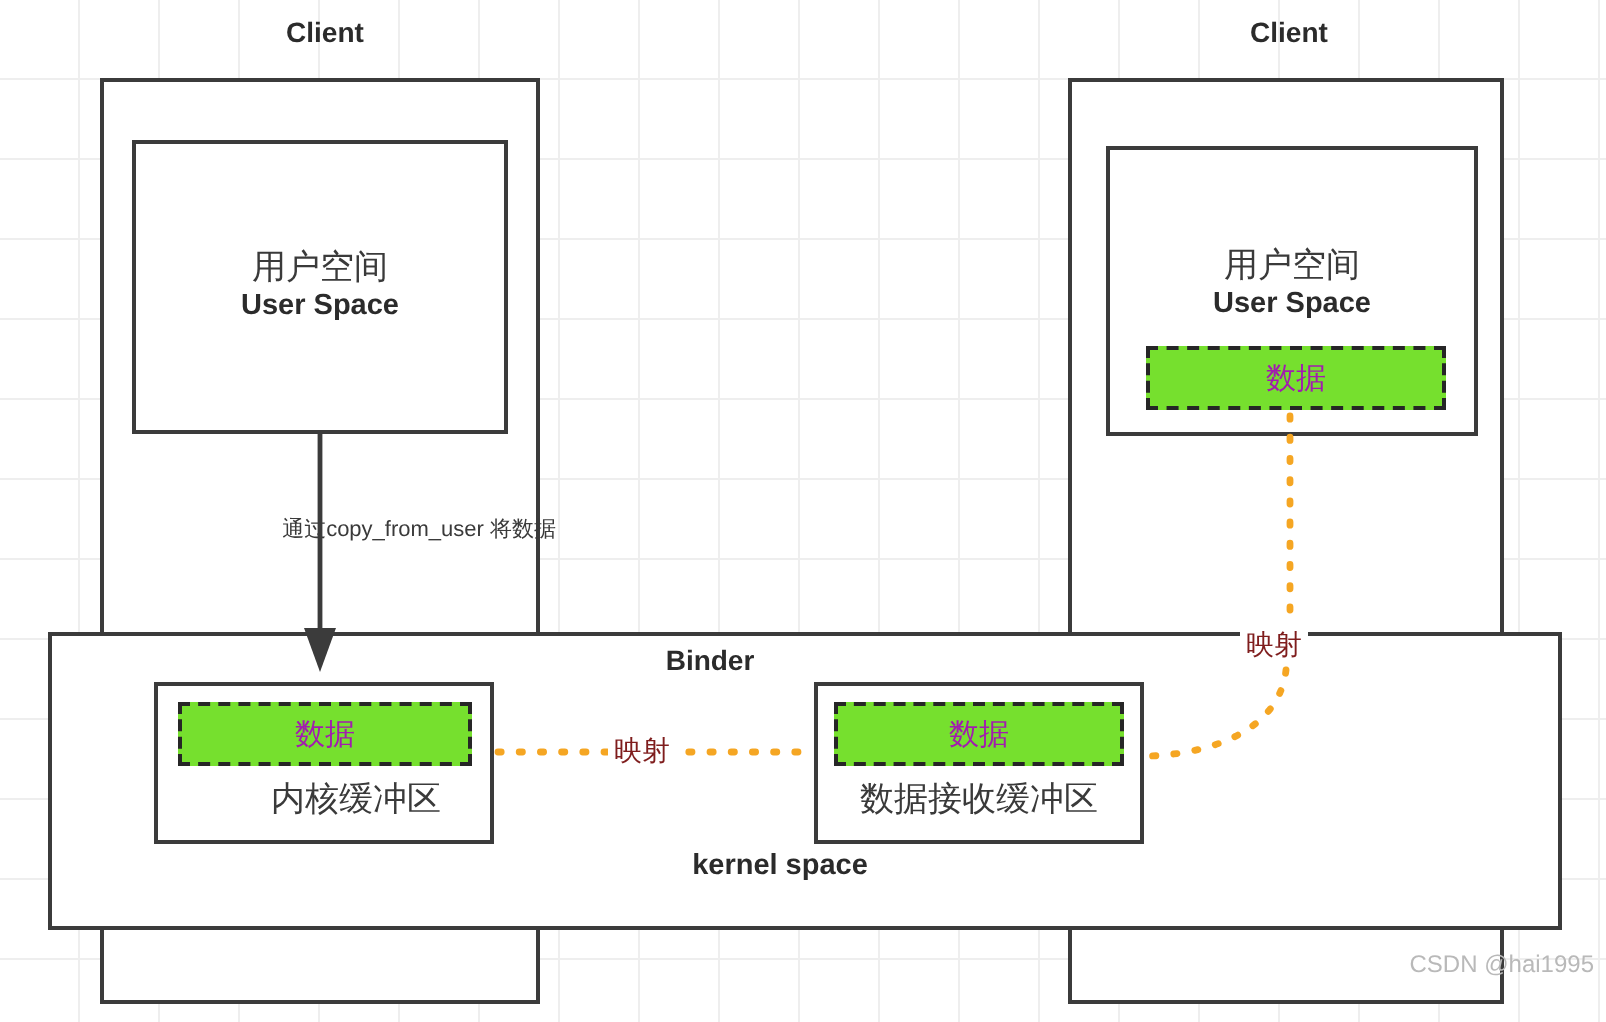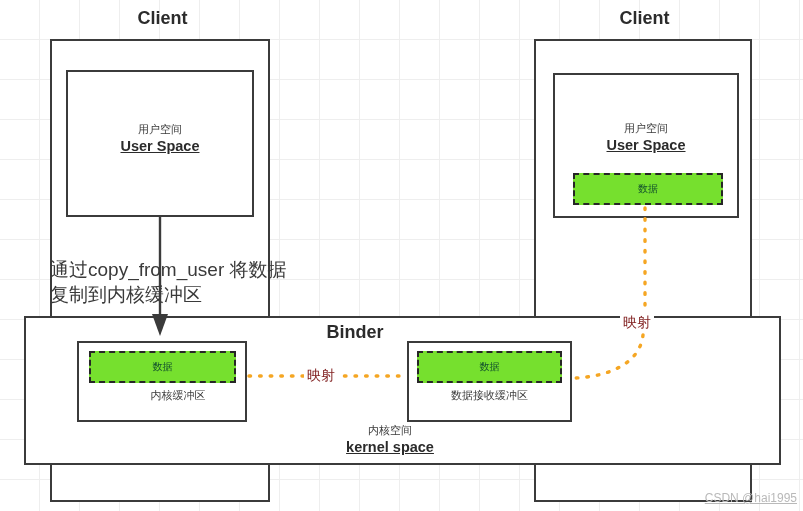--- a/index.html
+++ b/index.html
@@ -26,83 +26,81 @@
   .box {
     position: absolute;
     box-sizing: border-box;
     border: 2px solid #3b3b3b;
     background: #ffffff;
   }
   .title-label {
     position: absolute;
     font-weight: bold;
     color: #2b2b2b;
-    font-size: 18px;
+    font-size: 14px;
     text-align: center;
     white-space: nowrap;
   }
   .box-text {
     position: absolute;
     text-align: center;
     color: #2b2b2b;
     white-space: nowrap;
     line-height: 1.25;
   }
   .cn {
-    font-size: 11px;
+    font-size: 17px;
     color: #3a3a3a;
   }
   .en-bold {
     font-weight: bold;
     font-size: 14.5px;
     color: #2b2b2b;
-    text-decoration: underline;
   }
   .data-chip {
     position: absolute;
     box-sizing: border-box;
     background: #76e02e;
     border: 2px dashed #262626;
     display: flex;
     align-items: center;
     justify-content: center;
-    font-size: 10px;
-    color: #14532d;
+    font-size: 15px;
+    color: #a21caf;
   }
   .map-label {
     position: absolute;
     font-size: 14px;
     color: #7f1d1d;
     background: #ffffff;
     padding: 0 3px;
     white-space: nowrap;
   }
   svg.overlay {
     position: absolute;
     left: 0;
     top: 0;
     width: 803px;
     height: 511px;
     pointer-events: none;
   }
   .watermark {
     position: absolute;
     right: 6px;
-    bottom: 6px;
+    bottom: 22px;
     font-size: 12px;
     color: #b9b9b9;
     white-space: nowrap;
-    text-decoration: underline;
   }
   .caption-two {
     position: absolute;
-    text-align: left;
+    text-align: right;
     white-space: nowrap;
     color: #3a3a3a;
-    font-size: 19px;
+    font-size: 11px;
     line-height: 1.3;
   }
 </style>
 </head>
 <body>
 
 <div id="canvas">
 
   <div class="title-label" style="left:110px; top:8px; width:105px;">Client</div>
 
@@ -110,21 +108,20 @@
 
   <div class="box" style="left:66px; top:70px; width:188px; height:147px;"></div>
 
   <div class="box-text" style="left:66px; top:123px; width:188px;">
     <div class="cn">用户空间</div>
     <div class="en-bold">User Space</div>
   </div>
 
   <div class="caption-two" style="left:50px; top:258px; width:228px;">
     <div>通过copy_from_user 将数据</div>
-    <div>复制到内核缓冲区</div>
   </div>
 
   <div class="title-label" style="left:592px; top:8px; width:105px;">Client</div>
 
   <div class="box" style="left:534px; top:39px; width:218px; height:463px;"></div>
 
   <div class="box" style="left:553px; top:73px; width:186px; height:145px;"></div>
 
   <div class="box-text" style="left:553px; top:122px; width:186px;">
     <div class="cn">用户空间</div>
@@ -133,21 +130,20 @@
 
   <div class="data-chip" style="left:573px; top:173px; width:150px; height:32px;">
     <span>数据</span>
   </div>
 
   <div class="box" style="left:24px; top:316px; width:757px; height:149px;"></div>
 
   <div class="title-label" style="left:305px; top:322px; width:100px;text-align:center;">Binder</div>
 
   <div class="box-text" style="left:300px; top:424px; width:180px;">
-    <div class="cn">内核空间</div>
     <div class="en-bold">kernel space</div>
   </div>
 
   <div class="box" style="left:77px; top:341px; width:170px; height:81px;"></div>
   <div class="data-chip" style="left:89px; top:351px; width:147px; height:32px;">
     <span>数据</span>
   </div>
   <div class="box-text cn" style="left:77px; top:389px; width:170px;margin-left:16px;">内核缓冲区</div>
 
   <div class="box" style="left:407px; top:341px; width:165px; height:81px;"></div>

